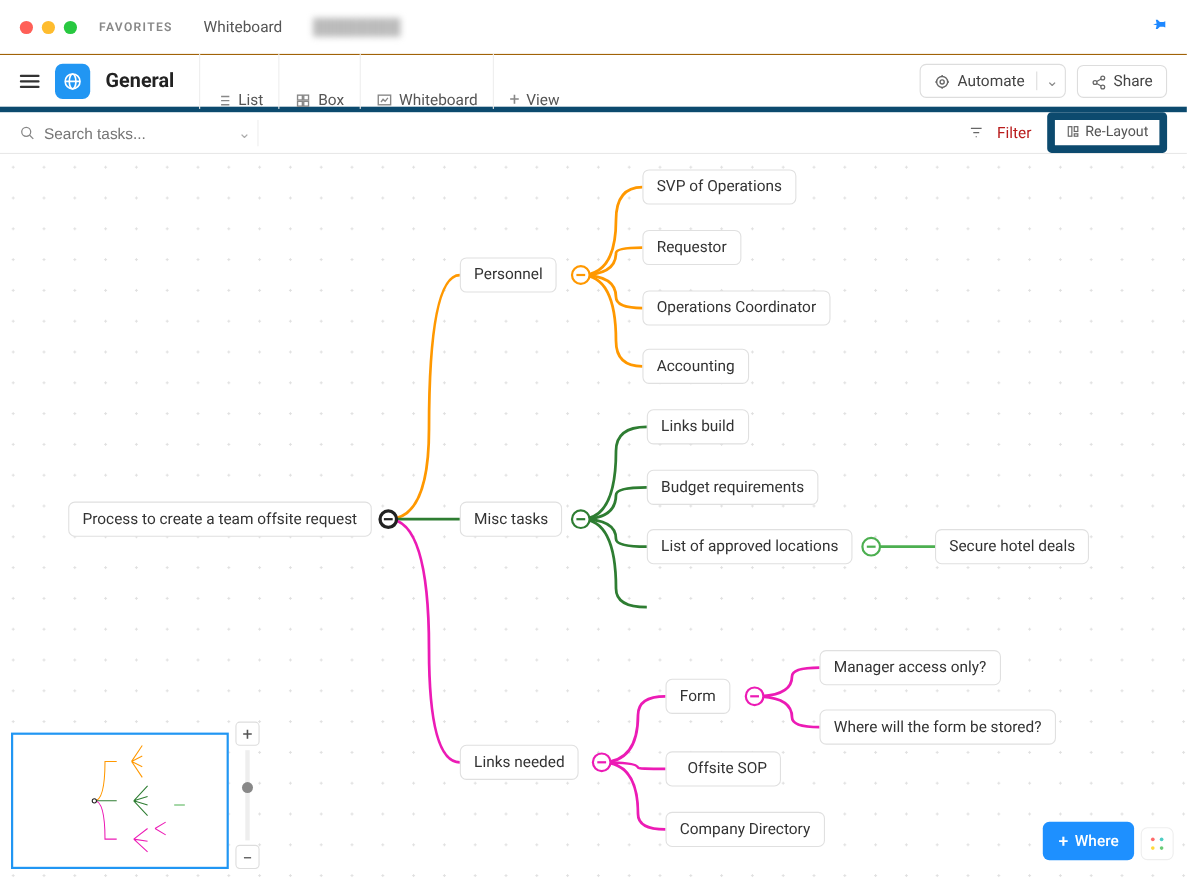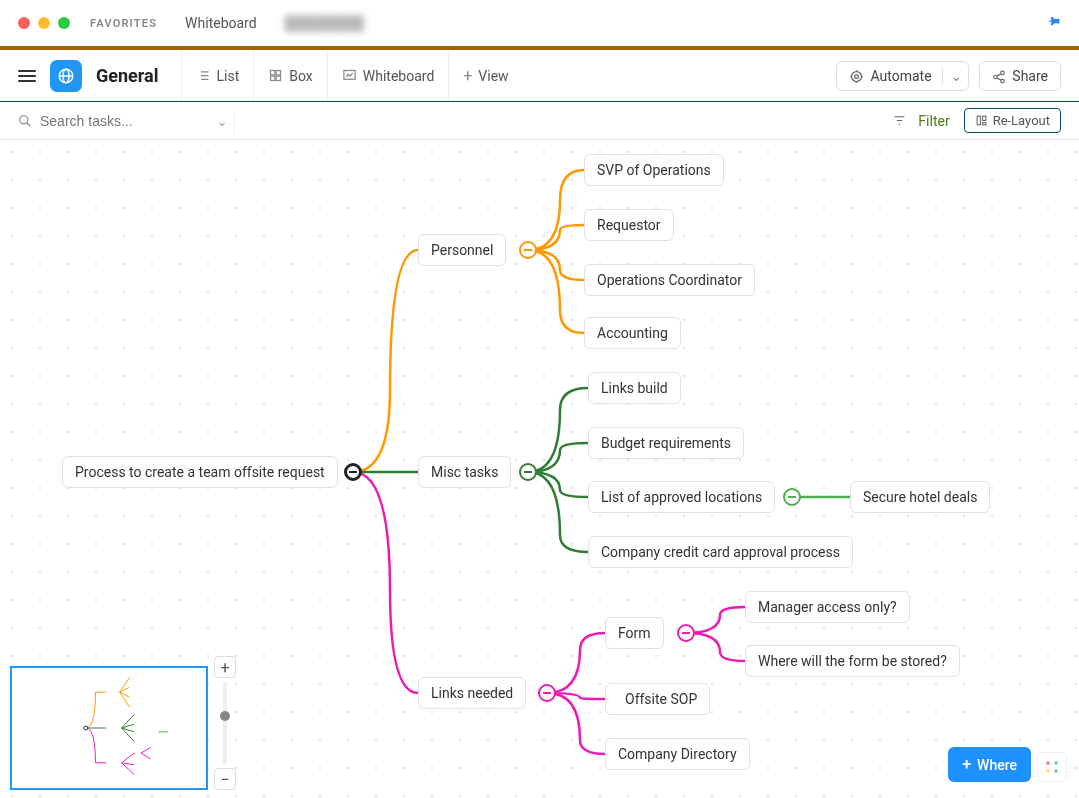--- a/index.html
+++ b/index.html
@@ -1,46 +1,46 @@
 <!DOCTYPE html>
 <html><head>
 <meta charset="utf-8">
 <style>
   *{box-sizing:border-box;margin:0;padding:0;}
   html,body{width:1079px;height:798px;font-family:-apple-system,BlinkMacSystemFont,"Segoe UI",Roboto,sans-serif;background:#fff;overflow:hidden;}
   
-  .tabbar{height:50px;display:flex;align-items:center;padding:0 18px;border-bottom:4px solid #a16207;}
+  .tabbar{height:50px;display:flex;align-items:center;padding:0 18px;border-bottom:1px solid #a16207;}
   .traffic{display:flex;gap:8px;margin-right:20px;}
   .tl{width:12px;height:12px;border-radius:50%;}
   .tl.r{background:#ff5f57;}.tl.y{background:#febc2e;}.tl.g{background:#28c840;}
   .fav{color:#888;font-size:11px;letter-spacing:1.2px;font-weight:600;margin-right:28px;}
   .tabname{color:#555;font-size:14px;margin-right:28px;}
   .blur{color:#bbb;font-size:14px;filter:blur(3px);}
   .pin{margin-left:auto;color:#1e88ff;}
   
-  .toolbar{height:52px;display:flex;align-items:center;padding:0 18px;border-bottom:1px solid #0c4a6e;gap:14px;}
+  .toolbar{height:52px;display:flex;align-items:center;padding:0 18px;border-bottom:5px solid #0c4a6e;gap:14px;}
   .ham{display:flex;flex-direction:column;gap:3px;cursor:pointer;}
   .ham span{width:18px;height:2px;background:#333;border-radius:1px;}
   .logo{width:32px;height:32px;background:#2196f3;border-radius:7px;display:flex;align-items:center;justify-content:center;color:#fff;}
   .title{font-size:18px;font-weight:700;color:#222;}
   .viewtabs{display:flex;align-items:center;margin-left:8px;}
-  .vt{display:flex;align-items:center;gap:6px;padding:0 14px;height:50px;font-size:14px;color:#555;cursor:pointer;border-left:1px solid #eee;}
+  .vt{display:flex;align-items:flex-end;gap:6px;padding:0 14px;height:50px;font-size:14px;color:#555;cursor:pointer;border-left:1px solid #eee;}
   .vt.active{color:#1e88ff;border-bottom:2px solid #1e88ff;}
   .vt .ic{width:15px;height:15px;flex-shrink:0;}
   .right{margin-left:auto;display:flex;gap:10px;align-items:center;}
   .btn{display:flex;align-items:flex-end;gap:6px;padding:6px 12px;border:1px solid #ddd;border-radius:6px;font-size:14px;color:#444;cursor:pointer;}
   
   .searchbar{height:38px;display:flex;align-items:center;padding:0 18px;border-bottom:1px solid #e8e8e8;}
   .search{display:flex;align-items:center;gap:8px;color:#888;font-size:14px;flex:0 0 210px;position:relative;}
   .search input{border:none;outline:none;font-size:14px;width:140px;}
   .chev{margin-left:auto;color:#aaa;}
   .sep{width:1px;height:24px;background:#eee;margin:0 6px;}
   .sbright{margin-left:auto;display:flex;align-items:center;gap:14px;}
-  .filter{display:flex;align-items:center;gap:12px;color:#4d7c0f;font-size:14px;cursor:pointer;}
-  .relay{display:flex;align-items:center;gap:5px;padding:4px 10px;border:1px solid #0c4a6e;border-radius:4px;font-size:13px;color:#555;cursor:pointer;}
+  .filter{display:flex;align-items:center;gap:12px;color:#b91c1c;font-size:14px;cursor:pointer;}
+  .relay{display:flex;gap:5px;padding:4px 10px;border:7px solid #0c4a6e;border-radius:4px;font-size:13px;color:#555;cursor:pointer;}
   
   .canvas{position:relative;width:1079px;height:658px;background:#fff;background-image:radial-gradient(#e0e0e0 1px,transparent 1px);background-size:28px 28px;background-position:-2px -2px;}
   svg.links{position:absolute;inset:0;width:100%;height:100%;pointer-events:none;}
   .node{position:absolute;background:#fff;border:1px solid #e0e0e0;border-radius:6px;padding:7px 12px;font-size:14px;color:#333;white-space:nowrap;transform:translateY(-50%);}
   .collapse{position:absolute;width:18px;height:18px;border-radius:50%;background:#fff;transform:translate(-50%,-50%);display:flex;align-items:center;justify-content:center;}
   .collapse.root{border:3px solid #222;}
   .collapse.orange{border:2.5px solid #ff9800;}
   .collapse.green{border:2.5px solid #2e7d32;}
   .collapse.lime{border:2.5px solid #4CAF50;}
   .collapse.pink{border:2.5px solid #ec1bb5;}
@@ -215,21 +215,20 @@
   <div class="collapse green" style="left:528px;top:332px;">
       <div class="minus"></div>
     </div>
   <div class="node" style="left:588px;top:248px;">Links build</div>
   <div class="node" style="left:588px;top:303px;">Budget requirements</div>
   <div class="node" style="left:588px;top:357px;">List of approved locations</div>
   <div class="collapse lime" style="left:792px;top:357px;">
       <div class="minus"></div>
     </div>
   <div class="node" style="left:850px;top:357px;">Secure hotel deals</div>
-  <div class="node" style="left:588px;top:412px;">Company credit card approval process</div>
 
   <div class="node" style="left:418px;top:553px;">Links needed</div>
   <div class="collapse pink" style="left:547px;top:553px;">
       <div class="minus"></div>
     </div>
   <div class="node" style="left:605px;top:493px;">Form</div>
   <div class="collapse pink" style="left:686px;top:493px;">
       <div class="minus"></div>
     </div>
   <div class="node" style="left:745px;top:467px;">Manager access only?</div>

